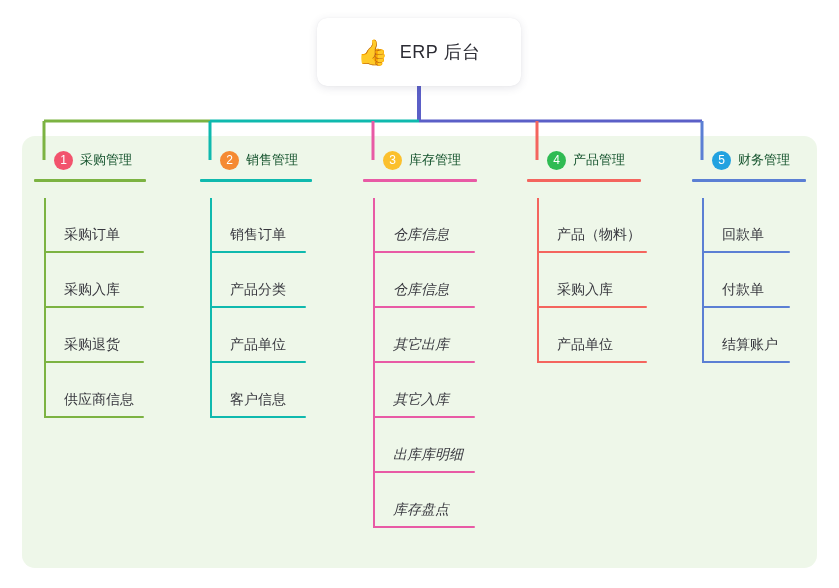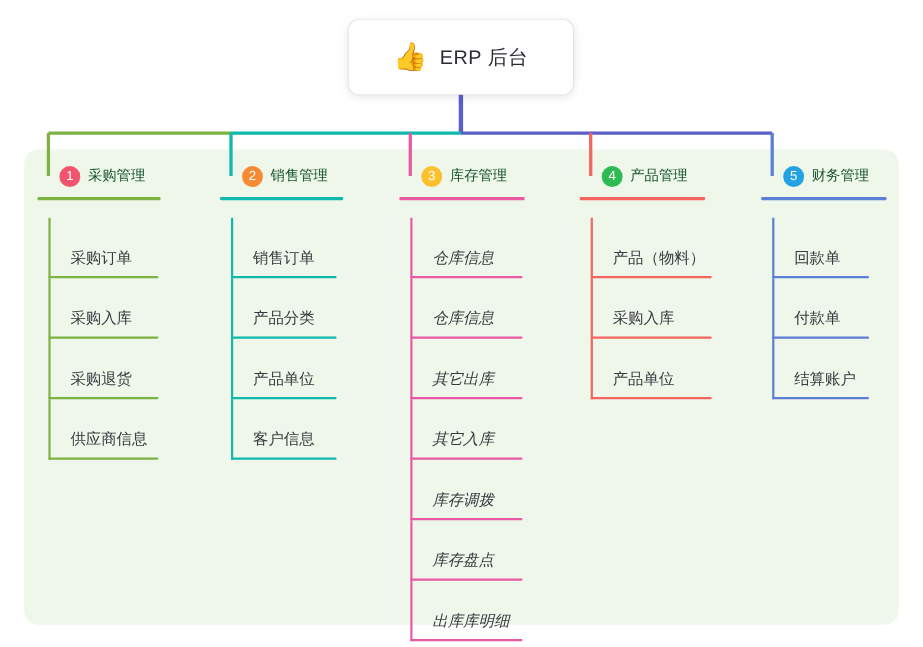--- a/index.html
+++ b/index.html
@@ -244,31 +244,26 @@
             <span class="leaf-label">其它出库</span>
             <span class="leaf-rule" style="width: 102px; background: rgb(232, 90, 165);"></span>
           </div>
           <div class="leaf">
             <span class="leaf-stem" style="background: rgb(232, 90, 165);"></span>
             <span class="leaf-label">其它入库</span>
             <span class="leaf-rule" style="width: 102px; background: rgb(232, 90, 165);"></span>
           </div>
           <div class="leaf">
             <span class="leaf-stem" style="background: rgb(232, 90, 165);"></span>
-            <span class="leaf-label">库存调拨</span>
+            <span class="leaf-label">出库库明细</span>
             <span class="leaf-rule" style="width: 102px; background: rgb(232, 90, 165);"></span>
           </div>
           <div class="leaf">
             <span class="leaf-stem" style="background: rgb(232, 90, 165);"></span>
             <span class="leaf-label">库存盘点</span>
-            <span class="leaf-rule" style="width: 102px; background: rgb(232, 90, 165);"></span>
-          </div>
-          <div class="leaf">
-            <span class="leaf-stem" style="background: rgb(232, 90, 165);"></span>
-            <span class="leaf-label">出库库明细</span>
             <span class="leaf-rule" style="width: 102px; background: rgb(232, 90, 165);"></span>
           </div>
         </div>
       </div>
       <div class="column" style="left: 527px; top: 148px;">
         <div class="col-head">
           <span class="badge" style="background: rgb(47, 187, 83);">4</span>
           <span class="col-title">产品管理</span>
         </div>
         <div class="head-rule" style="width: 114px; background: rgb(244, 101, 94);"></div>

